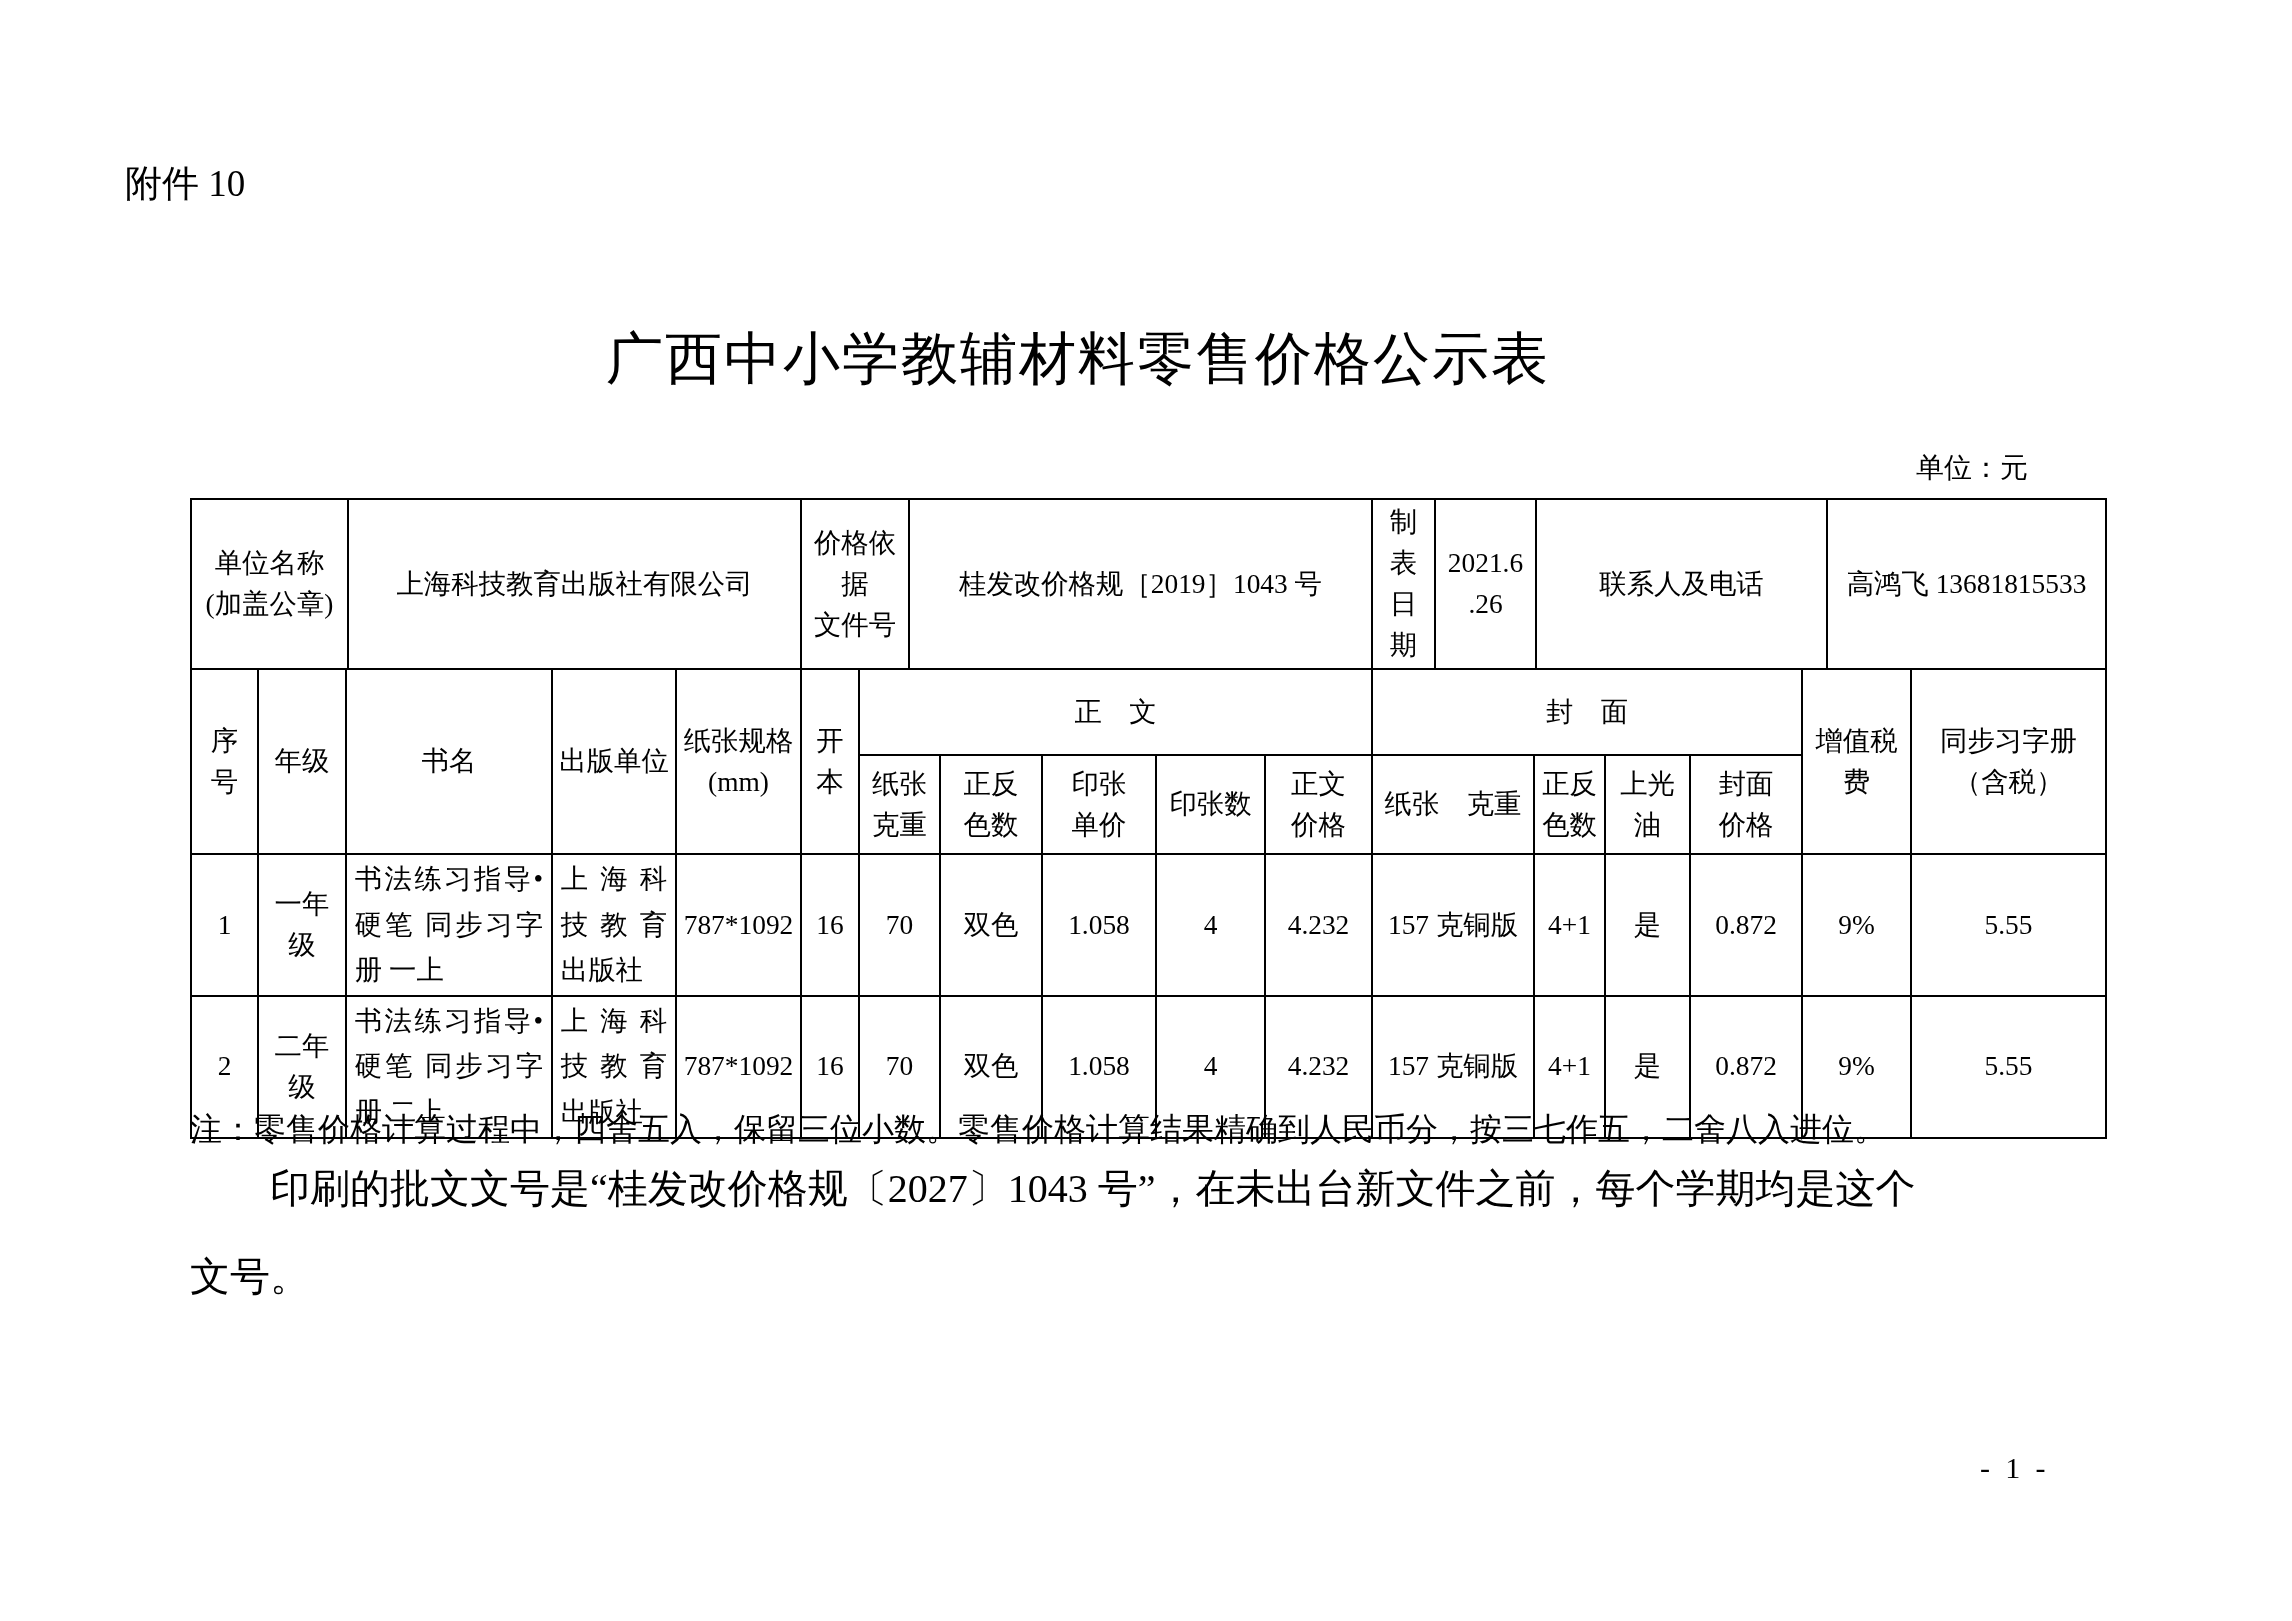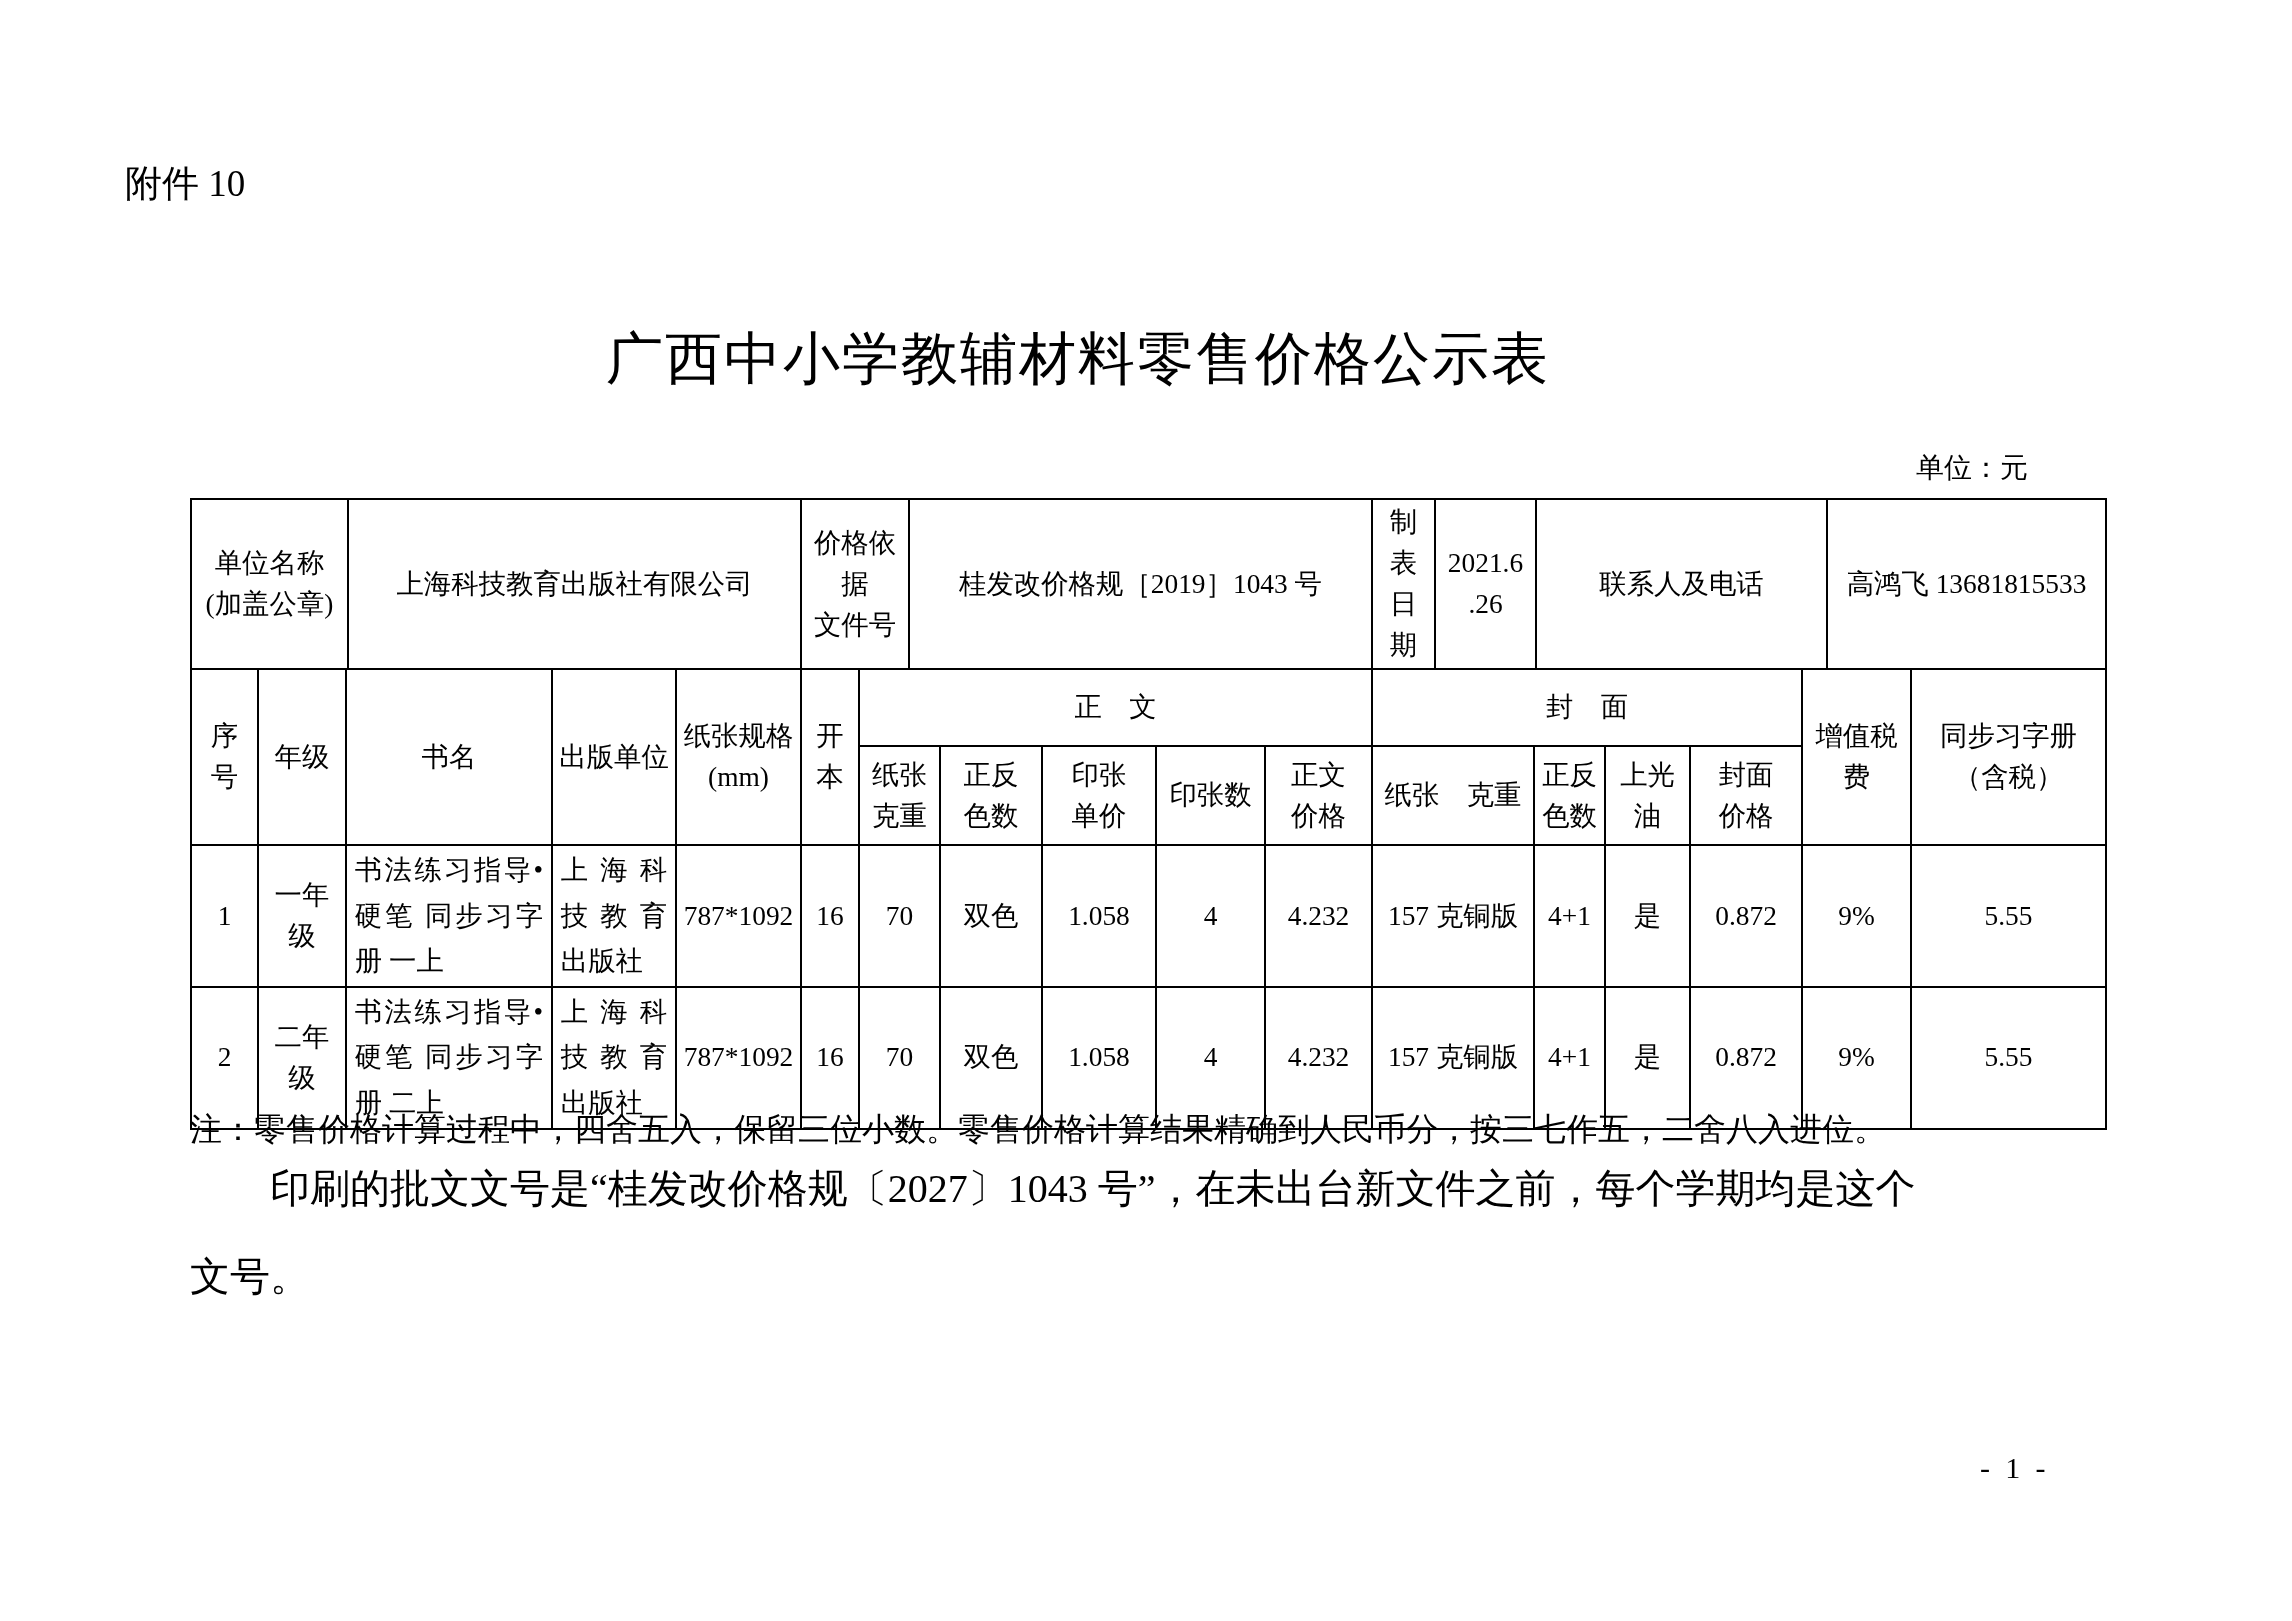--- a/index.html
+++ b/index.html
@@ -30,21 +30,21 @@
   table{ border-collapse:collapse; table-layout:fixed; width:1914px; }
   td{
     border:2px solid #000;
     text-align:center; vertical-align:middle;
     font-size:27.4px; line-height:1.5;
     padding:2px 5.9px; box-sizing:border-box;
     overflow:hidden;
   }
   #info-table td{ height:137px; }
   #main-table{ margin-top:-2px; }
-  tr.row-group td{ height:77px; }
+  tr.row-group td{ height:86px; }
   tr.row-sub td{ height:99px; }
   tr.row-data td{ height:137px; }
   td.cell-book, td.cell-publisher{
     text-align:justify;
     padding:2px 7.8px;
     line-height:1.65;
   }
 
   #footnote{
     position:absolute; left:190px; top:1108px; width:1950px;

